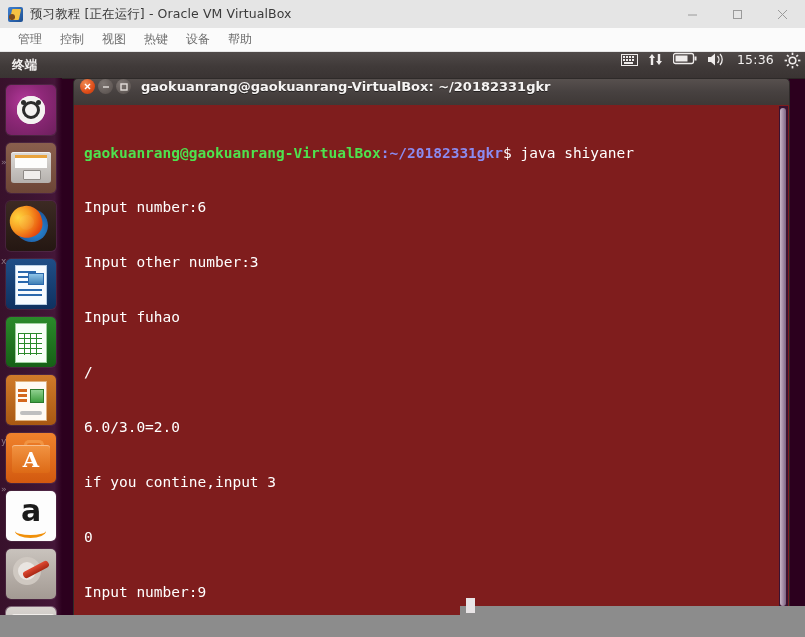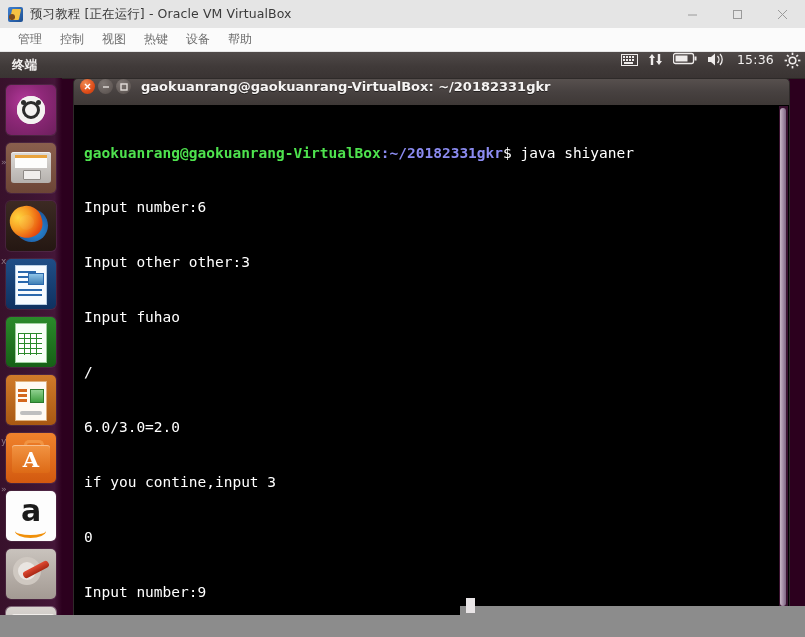--- a/index.html
+++ b/index.html
@@ -187,21 +187,21 @@
     justify-content:center;font-size:9px;line-height:1;}
   .tb-close{background:radial-gradient(circle at 35% 30%,#f08a52 0%,#df4d19 60%,#b9380d 100%);color:#fff;}
   .tb-min{background:radial-gradient(circle at 35% 30%,#7e7673 0%,#615956 70%,#4b4441 100%);color:#e4dedb;}
   .tb-max{background:radial-gradient(circle at 35% 30%,#7e7673 0%,#615956 70%,#4b4441 100%);color:#e4dedb;}
   .tb-title{
     margin-left:10px;font-size:13px;font-weight:bold;color:#f6f4f3;white-space:nowrap;
     text-shadow:0 1px 0 rgba(0,0,0,.5);
   }
   .term-body{
     position:absolute;left:11px;top:27px;width:717px;height:532px;
-    background:#000000;border:1px solid #2e2a29;border-top:none;box-sizing:border-box;
+    background:#7f1d1d;border:1px solid #2e2a29;border-top:none;box-sizing:border-box;
     overflow:hidden;
   }
   .term-text{
     position:absolute;left:10px;top:2px;right:14px;
     font-family:"DejaVu Sans Mono","Liberation Mono",monospace;
     font-size:14.5px;line-height:18.3px;color:#ffffff;white-space:pre;
   }
   .tl{display:block;height:18.3px;}
   .u{color:#4ee24e;font-weight:bold;}
   .p{color:#8b8bf0;font-weight:bold;}
@@ -409,21 +409,21 @@
               </svg>
           </div>
         </div>
         <div class="tb-title">gaokuanrang@gaokuanrang-VirtualBox: ~/20182331gkr</div>
       </div>
 
       <div class="term-body">
         <div class="term-text">
           <span class="tl"><span class="u">gaokuanrang@gaokuanrang-VirtualBox</span><span class="p">:~/20182331gkr</span><span class="w">$ </span><span class="w">java shiyaner</span></span>
           <span class="tl">Input number:6</span>
-          <span class="tl">Input other other:3</span>
+          <span class="tl">Input other number:3</span>
           <span class="tl">Input fuhao</span>
           <span class="tl">/</span>
           <span class="tl">6.0/3.0=2.0</span>
           <span class="tl">if you contine,input 3</span>
           <span class="tl">0</span>
           <span class="tl">Input number:9</span>
           
           
           
           

